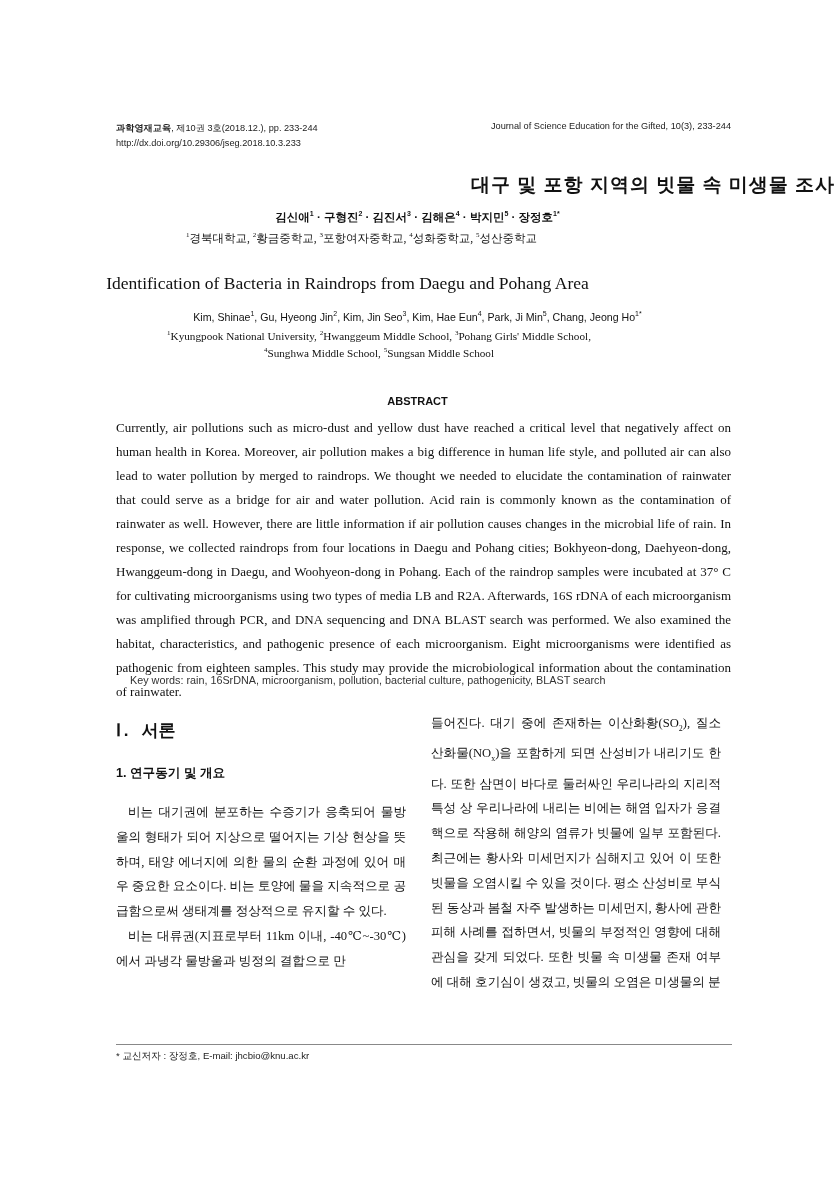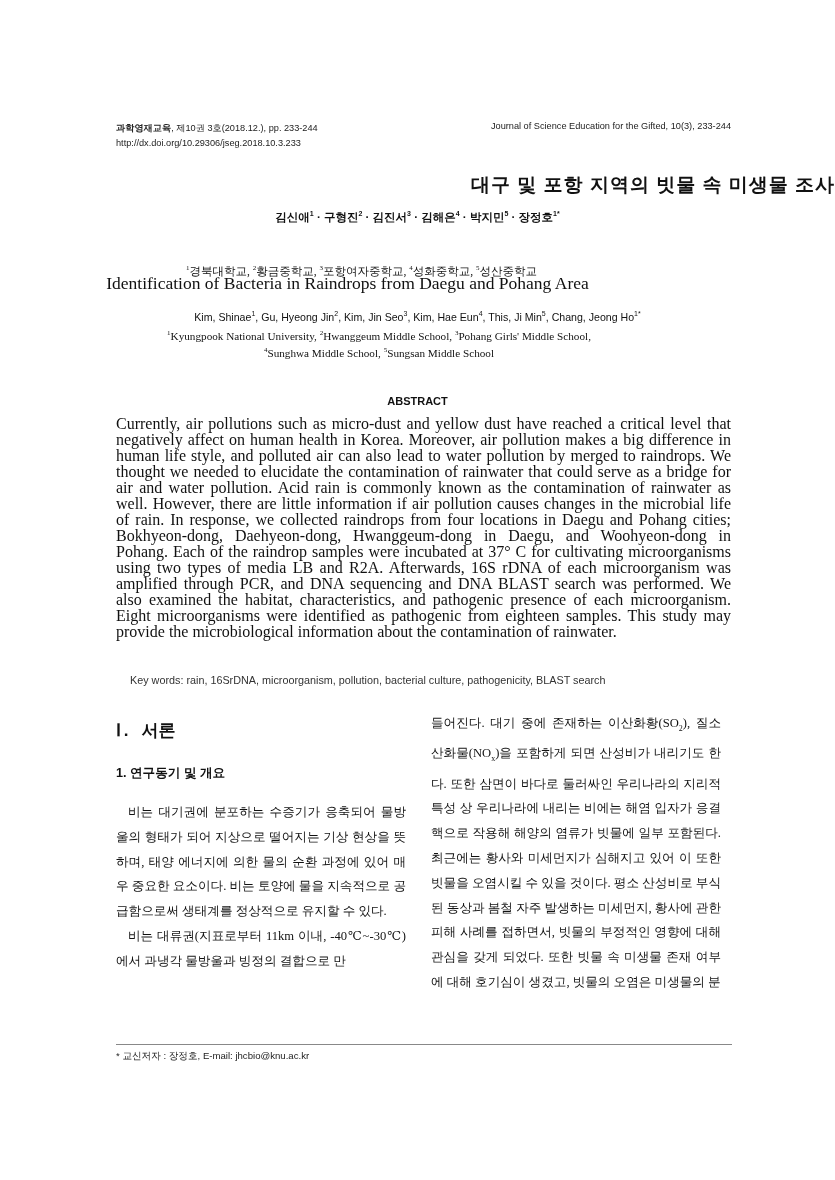--- a/index.html
+++ b/index.html
@@ -7,29 +7,29 @@
     .page { position:absolute; left:0; top:0; width:835px; height:1180px; }
     .sans { font-family: "Liberation Sans", "DejaVu Sans", sans-serif; }
     .serif { font-family: "Liberation Serif", "DejaVu Serif", serif; }
 
     .hdr-left { position:absolute; left:116px; top:121px; font-size:9.2px; line-height:15px; color:#222; }
     .hdr-left b { font-weight:bold; }
     .hdr-right { position:absolute; right:104px; top:121px; font-size:9.2px; color:#222; }
 
     .title-ko { position:absolute; left:0; width:835px; top:172px; text-align:right; font-size:19px; font-weight:bold; letter-spacing:1px; }
     .authors-ko { position:absolute; left:0; width:835px; top:210px; text-align:center; font-size:11.5px; font-weight:bold; }
-    .affil-ko { position:absolute; left:0; width:723px; top:231px; text-align:center; font-size:11.5px;margin-top:33px; }
+    .affil-ko { position:absolute; left:0; width:723px; top:231px; text-align:center; font-size:11.5px; }
     sup { font-size:7px; vertical-align:super; line-height:0; }
 
     .title-en { position:absolute; left:0; width:695px; top:273px; text-align:center; font-size:17.5px; }
     .authors-en { position:absolute; left:0; width:835px; top:311px; text-align:center; font-size:10.6px; }
     .affil-en { position:absolute; left:0; width:758px; top:328px; text-align:center; font-size:11.2px; line-height:17px; }
 
     .abs-head { position:absolute; left:0; width:835px; top:395px; text-align:center; font-size:11px; font-weight:bold; }
-    .abs-body { position:absolute; left:116px; width:615px; top:416px; font-size:16px; line-height:16px; text-align:justify; }
+    .abs-body { position:absolute; left:116px; width:615px; top:416px; font-size:13px; line-height:24px; text-align:justify; }
     .keywords { position:absolute; left:116px; top:674px; font-size:10.8px; color:#333;padding-left:14px; }
 
     .col { position:absolute; width:290px; font-size:12.6px; line-height:24.8px; text-align:justify; }
     .col-left { left:116px; top:719px; }
     .col-right { left:431px; top:711px; }
     .sec-head { font-size:17px; font-weight:bold; margin:0 0 17px 0; height:25px; line-height:25px;font-family:Liberation Mono, monospace; }
     .subsec-head { font-size:12.6px; font-weight:bold; margin:0 0 14px 0; height:25px; }
     .para { margin:0; text-indent:12px; }
 
     .rule { position:absolute; left:116px; width:616px; top:1044px; border-top:1px solid #888; }
@@ -65,21 +65,21 @@
     <sup>5</sup><span>성산중학교</span>
   </div>
 
   <div class="title-en serif">Identification of Bacteria in Raindrops from Daegu and Pohang Area</div>
 
   <div class="authors-en sans">
     <span>Kim, Shinae</span><sup>1</sup>, 
     <span>Gu, Hyeong Jin</span><sup>2</sup>, 
     <span>Kim, Jin Seo</span><sup>3</sup>, 
     <span>Kim, Hae Eun</span><sup>4</sup>, 
-    <span>This, Ji Min</span><sup>5</sup>, 
+    <span>Park, Ji Min</span><sup>5</sup>, 
     <span>Chang, Jeong Ho</span><sup>1*</sup>
   </div>
 
   <div class="affil-en serif">
     <div>
       <sup>1</sup><span>Kyungpook National University</span>, 
       <sup>2</sup><span>Hwanggeum Middle School</span>, 
       <sup>3</sup><span>Pohang Girls' Middle School</span>,
     </div>
     <div>

